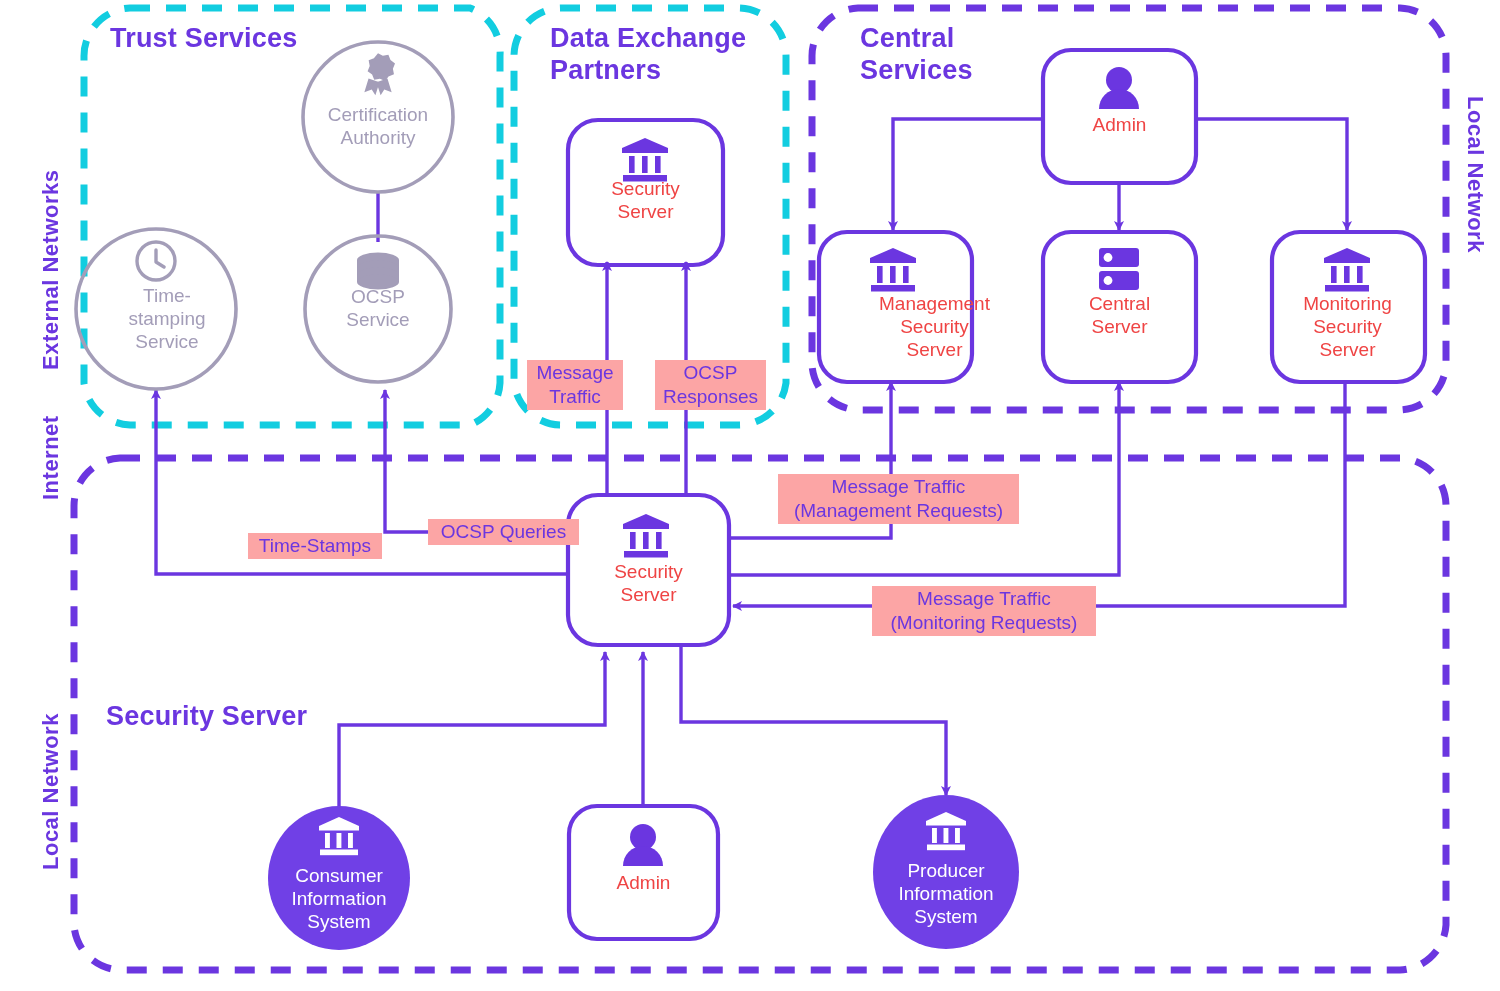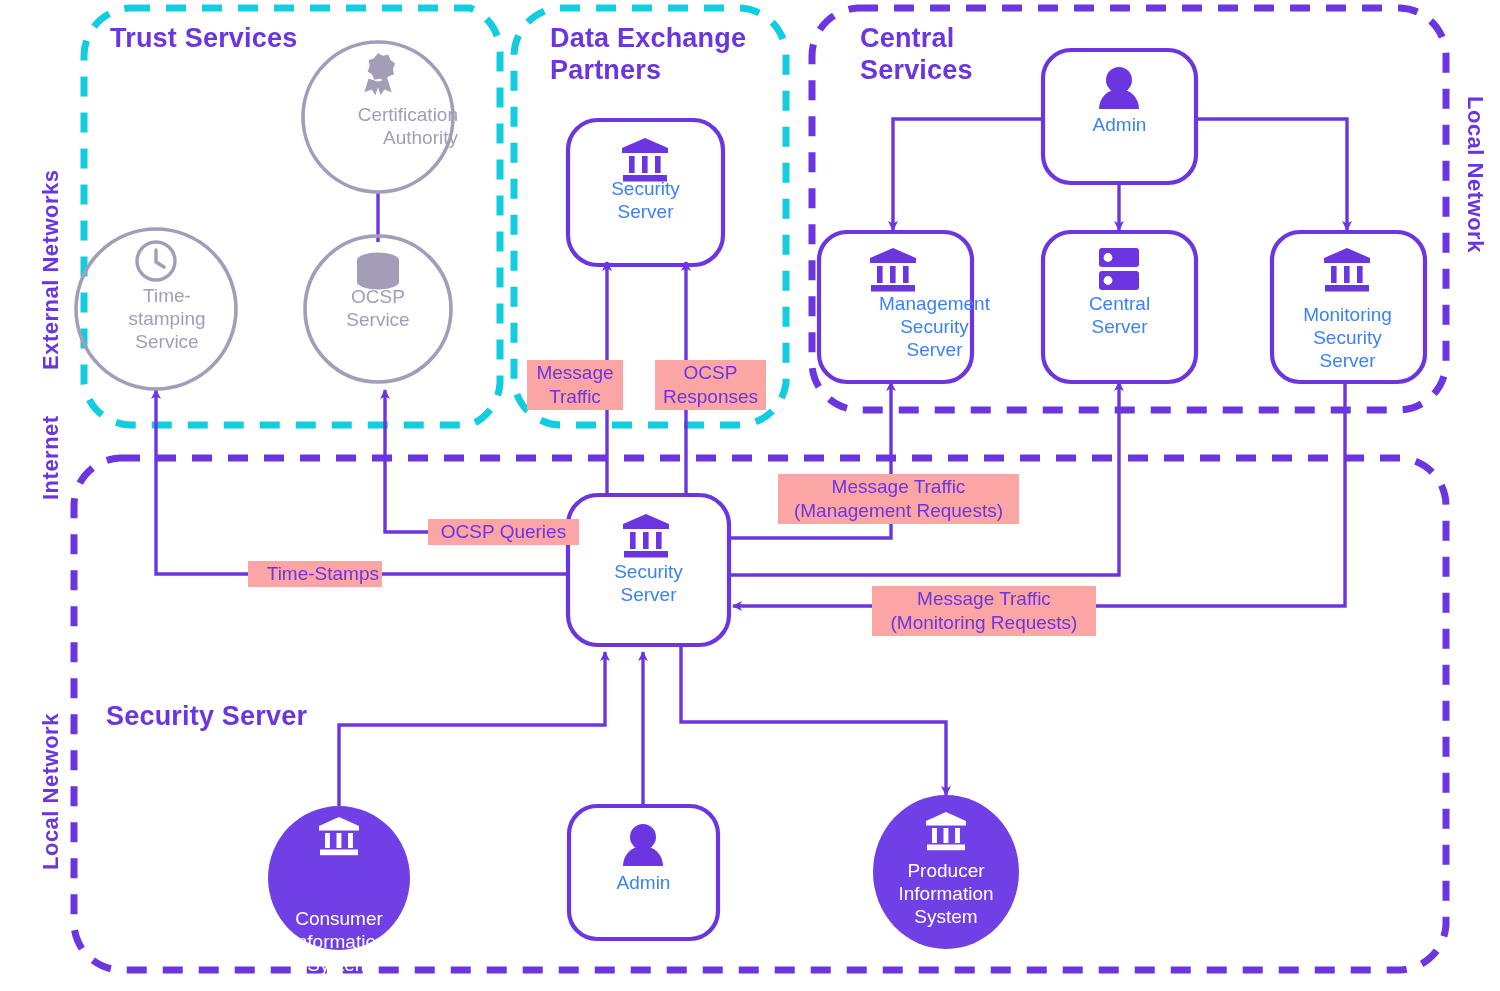--- a/index.html
+++ b/index.html
@@ -10,21 +10,21 @@
   .zone-title{
     position:absolute; color:#6B36E0; font-weight:bold; font-size:27px;
     line-height:32px; letter-spacing:0.2px; white-space:pre-line;margin-left:22px;
   }
   .side-label{
     position:absolute; color:#6B36E0; font-weight:bold; font-size:22px;
     letter-spacing:0.5px; transform-origin:0 0; white-space:nowrap;
   }
   .node-label{
     position:absolute; text-align:center; font-size:19px; line-height:23px;
-    color:#3b82f6; white-space:pre-line; pointer-events:none;
+    color:#ef4444; white-space:pre-line; pointer-events:none;
   }
   .node-label.grey{ color:#A39DB8; }
   .node-label.white{ color:#ffffff; }
   .edge-label{
     position:absolute; background:#fca5a5; color:#6B36E0; font-size:19px;
     line-height:24px; text-align:center; padding:1px 3px; white-space:pre-line;
   }
 </style>
 </head>
 <body>
@@ -210,54 +210,54 @@
   <div class="side-label" style="left:38px; top:870px; transform:rotate(-90deg);">Local Network</div>
   <div class="side-label" style="left:1488px; top:96px; transform:rotate(90deg);">Local Network</div>
 
   <div class="zone-title" style="left:88px; top:22px;">Trust Services</div>
   <div class="zone-title" style="left:528px; top:22px; text-align:left;">Data Exchange
 Partners</div>
   <div class="zone-title" style="left:838px; top:22px; text-align:left;">Central
 Services</div>
   <div class="zone-title" style="left:84px; top:700px;">Security Server</div>
 
-  <div class="node-label grey" style="left:298px; top:103px; width:160px;text-align:right;">Certification
+  <div class="node-label grey" style="left:298px; top:103px; width:160px;">Certification
 Authority</div>
   <div class="node-label grey" style="left:76px; top:284px; width:182px;">Time-
 stamping
 Service</div>
   <div class="node-label grey" style="left:298px; top:285px; width:160px;">OCSP
 Service</div>
 
   <div class="node-label" style="left:565px; top:177px; width:161px;">Security
 Server</div>
   <div class="node-label" style="left:1043px; top:113px; width:153px;">Admin</div>
   <div class="node-label" style="left:817px; top:292px; width:155px;padding-left:40px;">Management
 Security
 Server</div>
   <div class="node-label" style="left:1043px; top:292px; width:153px;">Central
 Server</div>
-  <div class="node-label" style="left:1271px; top:292px; width:153px;margin-top:11px;">Monitoring
+  <div class="node-label" style="left:1271px; top:292px; width:153px;">Monitoring
 Security
 Server</div>
   <div class="node-label" style="left:568px; top:560px; width:161px;">Security
 Server</div>
 
-  <div class="node-label white" style="left:259px; top:864px; width:160px;margin-top:43px;">Consumer
+  <div class="node-label white" style="left:259px; top:864px; width:160px;">Consumer
 Information
 System</div>
   <div class="node-label" style="left:569px; top:871px; width:149px;">Admin</div>
   <div class="node-label white" style="left:866px; top:859px; width:160px;">Producer
 Information
 System</div>
 
   <div class="edge-label" style="left:527px; top:360px; width:90px;">Message
 Traffic</div>
   <div class="edge-label" style="left:655px; top:360px; width:105px;">OCSP
 Responses</div>
   <div class="edge-label" style="left:428px; top:519px; width:145px;">OCSP Queries</div>
-  <div class="edge-label" style="left:248px; top:561px; width:128px;text-align:right;">Time-Stamps</div>
+  <div class="edge-label" style="left:248px; top:533px; width:128px;">Time-Stamps</div>
   <div class="edge-label" style="left:778px; top:474px; width:235px;">Message Traffic
 (Management Requests)</div>
   <div class="edge-label" style="left:872px; top:586px; width:218px;">Message Traffic
 (Monitoring Requests)</div>
 
 </div>
 
 </body></html>

